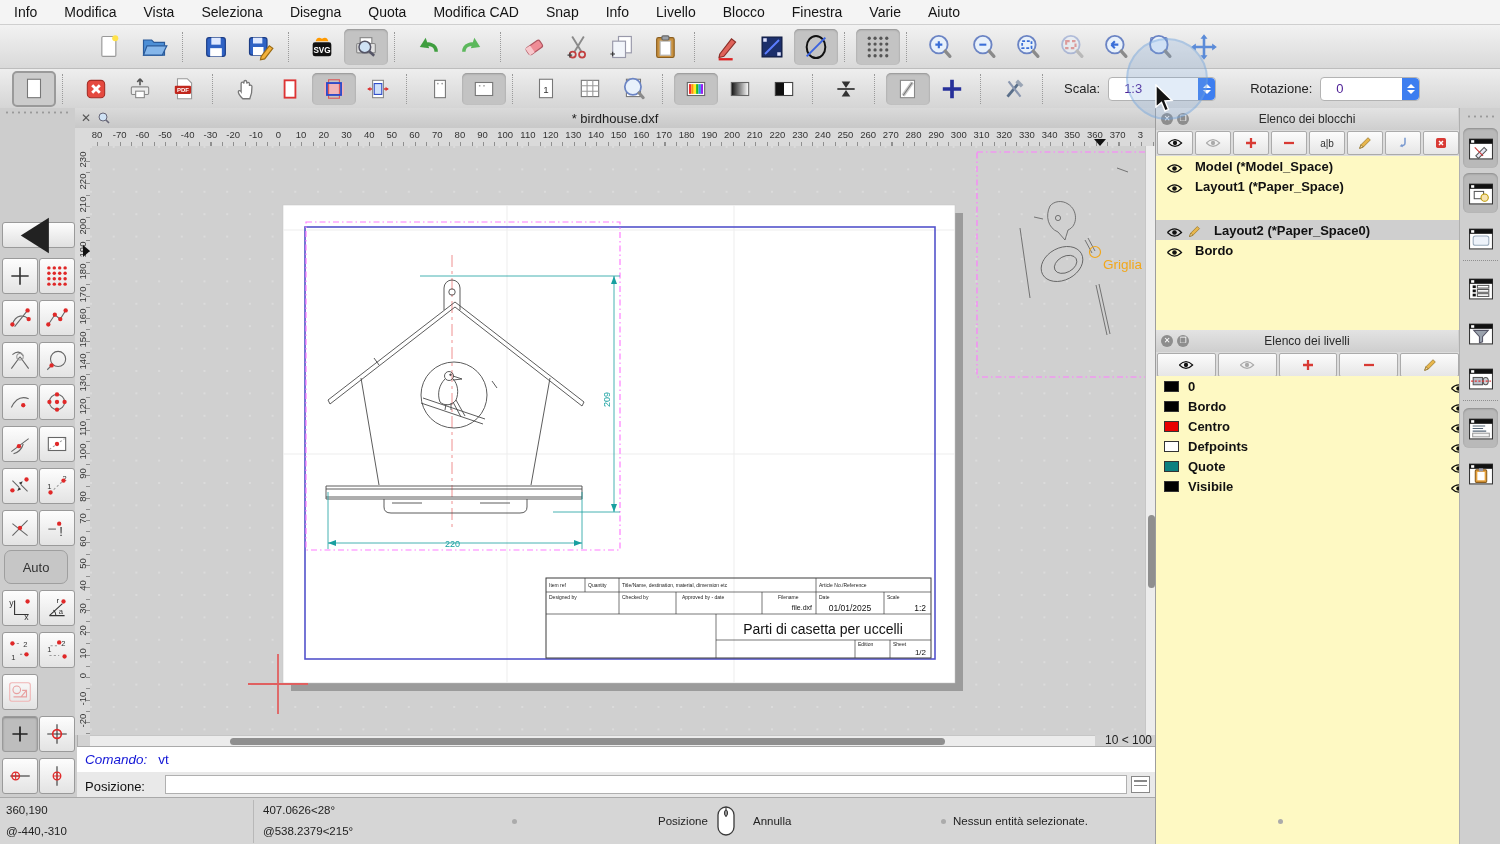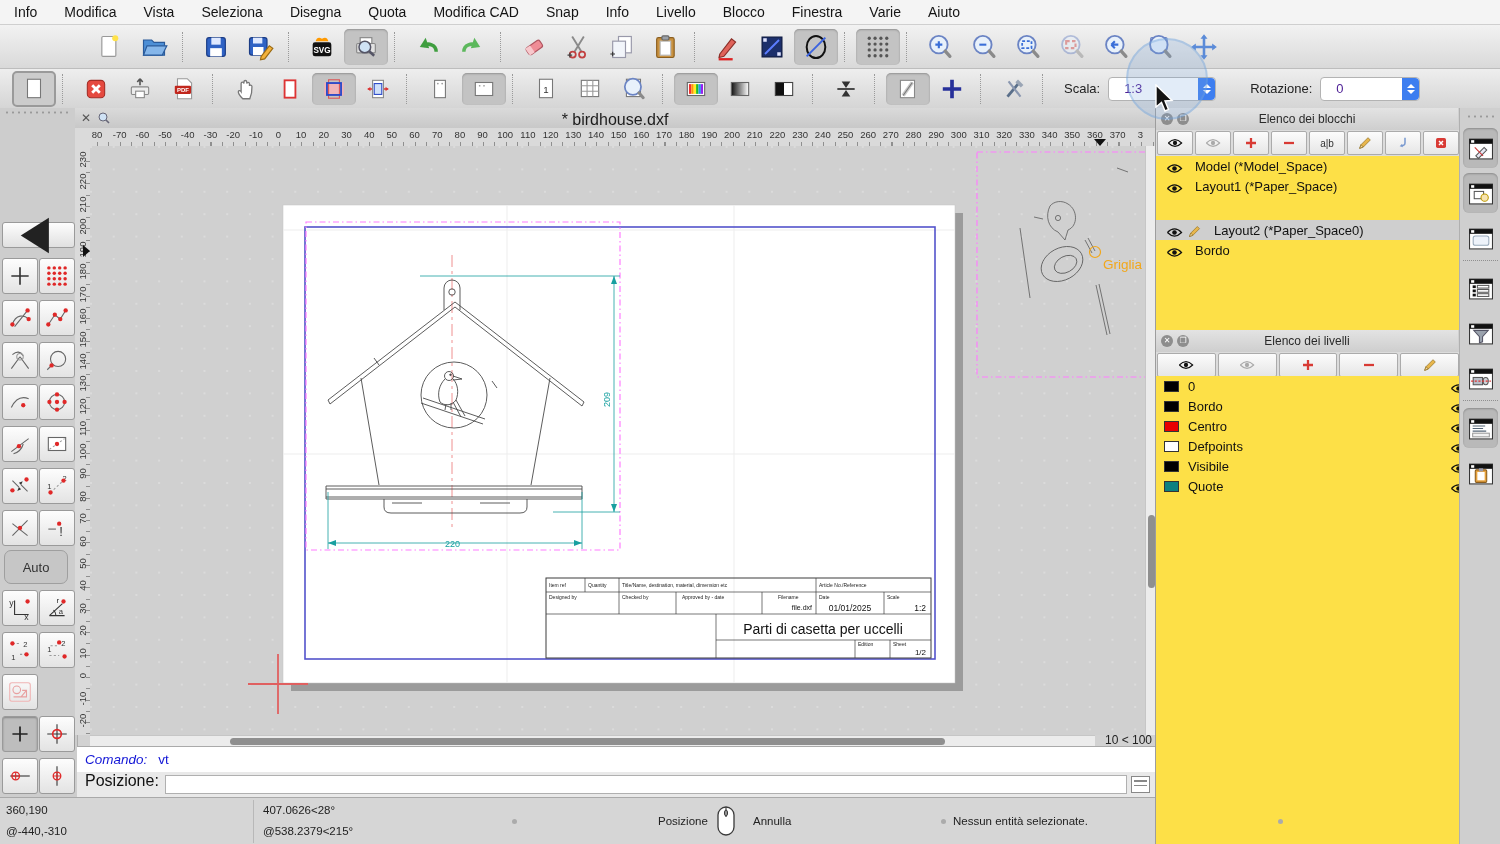--- a/index.html
+++ b/index.html
@@ -39,21 +39,21 @@
   .snapbtn.pressed{background:#bdbdbd;box-shadow:inset 0 1px 2px rgba(0,0,0,.3);}
   .snapwide{position:absolute;left:2px;width:71px;height:24px;background:linear-gradient(#fdfdfd,#e0e0e0);
             border:1px solid #9a9a9a;border-radius:3px;display:flex;align-items:center;justify-content:center;}
   #auto-btn{position:absolute;left:4px;width:62px;height:32px;background:#c6c6c6;border:1px solid #9f9f9f;
             border-radius:7px;display:flex;align-items:center;justify-content:center;font-size:13px;color:#333;}
   .handle-dots{position:absolute;left:4px;top:2px;width:66px;height:5px;
      background-image:radial-gradient(circle,#9a9a9a 1px,transparent 1.2px);background-size:6px 5px;}
   
   #tabbar{left:75px;top:108px;width:1080px;height:20px;background:linear-gradient(#dadada,#c8c8c8);
           border-bottom:1px solid #b0b0b0;}
-  #tab-title{position:absolute;left:0;right:0;top:3px;text-align:center;font-size:16px;color:#1c1c1c;}
+  #tab-title{position:absolute;left:0;right:0;top:3px;text-align:center;font-size:13px;color:#1c1c1c;}
   #hruler{left:90px;top:128px;width:1065px;height:18px;background:#dadada;border-bottom:1px solid #a8a8a8;
      background-image:repeating-linear-gradient(to right,#8f8f8f 0 1px,transparent 1px 11.35px);
      background-size:100% 4px;background-position:7px 100%;background-repeat:no-repeat;}
   #vruler{left:75px;top:146px;width:15px;height:589px;background:#dadada;border-right:1px solid #a8a8a8;
      background-image:repeating-linear-gradient(to bottom,#8f8f8f 0 1px,transparent 1px 11.22px);
      background-size:4px 100%;background-position:100% 15px;background-repeat:no-repeat;}
   #corner{left:75px;top:128px;width:15px;height:18px;background:#dadada;border-bottom:1px solid #a8a8a8;border-right:1px solid #a8a8a8;}
   .hlab{position:absolute;top:1px;transform:translateX(-50%);font-size:9.5px;color:#333;}
   .vlab{position:absolute;left:-6px;transform:rotate(-90deg);font-size:9.5px;color:#333;width:26px;text-align:center;}
   .marker-h{position:absolute;left:1094px;top:139px;width:0;height:0;border-left:6px solid transparent;border-right:6px solid transparent;border-top:7px solid #111;}
@@ -64,37 +64,37 @@
   #vscroll{left:1145px;top:146px;width:10px;height:589px;background:#ececec;border-left:1px solid #c6c6c6;}
   #vthumb{position:absolute;left:1.5px;top:369px;width:7px;height:73px;background:#8f8f8f;border-radius:4px;}
   #hscroll{left:90px;top:735px;width:1005px;height:11px;background:#ececec;border-top:1px solid #c6c6c6;}
   #hthumb{position:absolute;left:140px;top:2px;width:715px;height:7px;background:#8f8f8f;border-radius:4px;}
   #zoomind{left:1095px;top:733px;width:57px;height:13px;font-size:12px;color:#222;text-align:right;}
   
   #cmdrow{left:77px;top:746px;width:1078px;height:25px;background:#fff;border-top:1px solid #aaa;border-bottom:1px solid #bbb;
           display:flex;align-items:center;padding-left:8px;font-size:13.5px;color:#1316d6;}
   #cmdrow .prompt{font-style:italic;margin-right:11px;}
   #posrow{left:77px;top:772px;width:1078px;height:25px;background:#e9e9e9;border-bottom:1px solid #b5b5b5;}
-  #posrow .plabel{position:absolute;left:8px;top:0;font-size:16px;color:#111;}
+  #posrow .plabel{position:absolute;left:8px;top:7px;font-size:13px;color:#111;}
   #posinput{position:absolute;left:88px;top:3px;right:28px;height:17px;background:#fff;border:1px solid #b0b0b0;}
   #poswin{position:absolute;right:5px;top:4px;width:17px;height:15px;background:#fff;border:1px solid #888;}
   #poswin i{display:block;margin:3px 2px 0;height:1.5px;background:#888;}
   
   #rightpane{left:1155px;top:108px;width:345px;height:736px;background:#d0d0d0;border-left:1px solid #9d9d9d;}
   .phead{position:absolute;left:0;width:302px;height:22px;background:linear-gradient(#e3e3e3,#cecece);
          border-bottom:1px solid #a9a9a9;}
   .phead .ptitle{position:absolute;left:0;right:0;top:4px;text-align:center;font-size:12px;color:#2a2a2a;}
   .wbtn{position:absolute;top:5px;width:12px;height:12px;border-radius:50%;background:#8d8d8d;color:#fff;
         font-size:8px;line-height:12px;text-align:center;}
   .ptools{position:absolute;left:0;width:302px;display:flex;padding:1px 1px;gap:2px;background:#dcdcdc;border-bottom:1px solid #ababab;}
   .ptool{flex:1;height:22px;background:linear-gradient(#fcfcfc,#e6e6e6);border:1px solid #ababab;border-radius:2px;
          display:flex;align-items:center;justify-content:center;}
   .ptool svg{width:18px;height:16px;}
   .ptool .abtxt{font-size:10px;color:#333;}
-  .plist{position:absolute;left:0;width:342px;background:#fde047;overflow:hidden;}
+  .plist{position:absolute;left:0;width:342px;background:#fef9c3;overflow:hidden;font-weight:bold;}
   .prow{height:20px;display:flex;align-items:center;font-size:13px;color:#111;}
   .prow.sel-gray{background:#cfcfcf;margin-top:24px;}
   .prow.sel-blue{background:#2a65d9;color:#fff;}
   .prow .reye{margin-left:10px;width:17px;height:12px;flex:none;}
   .rpencil{width:15px;height:13px;margin-left:4px;flex:none;}
   .prow .blabel{margin-left:12px;white-space:nowrap;}
   .swatch{width:13px;height:9px;border:1px solid #333;margin-left:8px;flex:none;}
   .lay-label{margin-left:9px;flex:1;white-space:nowrap;overflow:hidden;}
   .licon{width:17px;height:13px;flex:none;margin-right:7px;}
   
@@ -1250,39 +1250,39 @@
             </svg>
           </span>
      <span class="licon">
             <svg viewBox="0 0 16 16">
               <rect x="3.5" y="7.5" width="9" height="6.5" rx="1" fill="#b9bec6"></rect>
               <path d="M5.2 7.5V5.5a2.8 2.8 0 0 1 5.6 0v2" fill="none" stroke="#b9bec6" stroke-width="1.5"></path>
             </svg>
           </span>
    </div>
         <div class="prow">
-     <span class="swatch" style="background:#000000"></span>
-     <span class="lay-label">Visibile</span>
+     <span class="swatch" style="background:#0d8080"></span>
+     <span class="lay-label">Quote</span>
 
      <span class="licon">
             <svg viewBox="0 0 24 24">
               <path d="M2 12q10-10 20 0q-10 10-20 0" fill="none" stroke="#111" stroke-width="1.6"></path>
               <circle cx="12" cy="12" r="3.2" fill="#111"></circle>
             </svg>
           </span>
      <span class="licon">
             <svg viewBox="0 0 16 16">
               <rect x="3.5" y="7.5" width="9" height="6.5" rx="1" fill="#b9bec6"></rect>
               <path d="M5.2 7.5V5.5a2.8 2.8 0 0 1 5.6 0v2" fill="none" stroke="#b9bec6" stroke-width="1.5"></path>
             </svg>
           </span>
    </div>
         <div class="prow">
-     <span class="swatch" style="background:#0d8080"></span>
-     <span class="lay-label">Quote</span>
+     <span class="swatch" style="background:#000000"></span>
+     <span class="lay-label">Visibile</span>
 
      <span class="licon">
             <svg viewBox="0 0 24 24">
               <path d="M2 12q10-10 20 0q-10 10-20 0" fill="none" stroke="#111" stroke-width="1.6"></path>
               <circle cx="12" cy="12" r="3.2" fill="#111"></circle>
             </svg>
           </span>
      <span class="licon">
             <svg viewBox="0 0 16 16">
               <rect x="3.5" y="7.5" width="9" height="6.5" rx="1" fill="#b9bec6"></rect>

